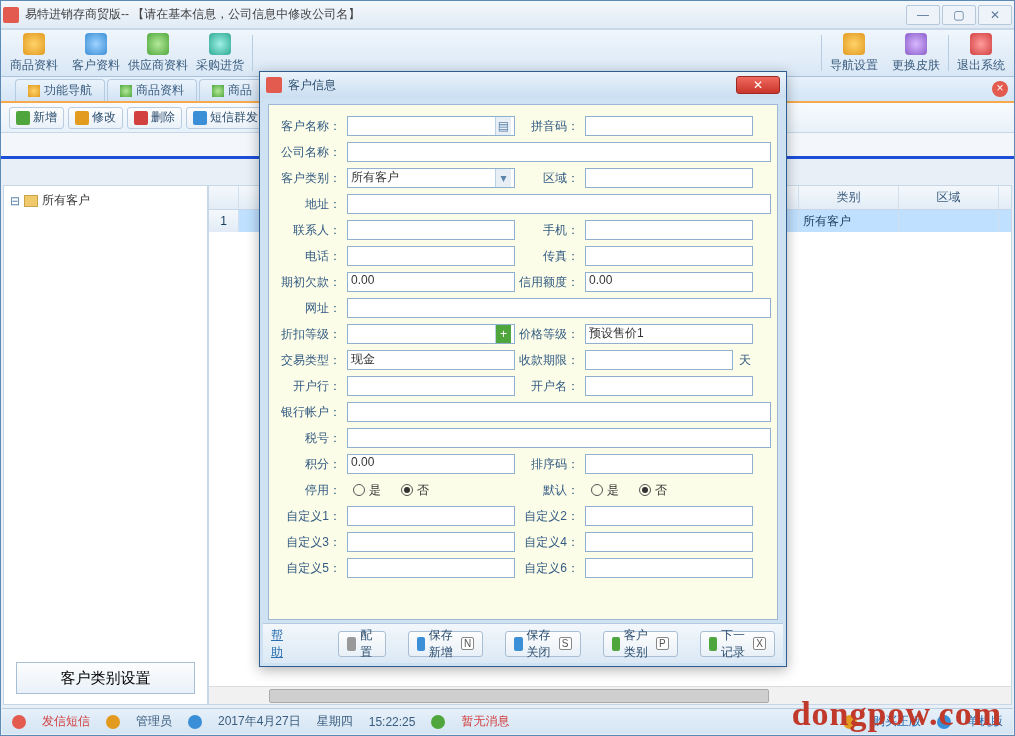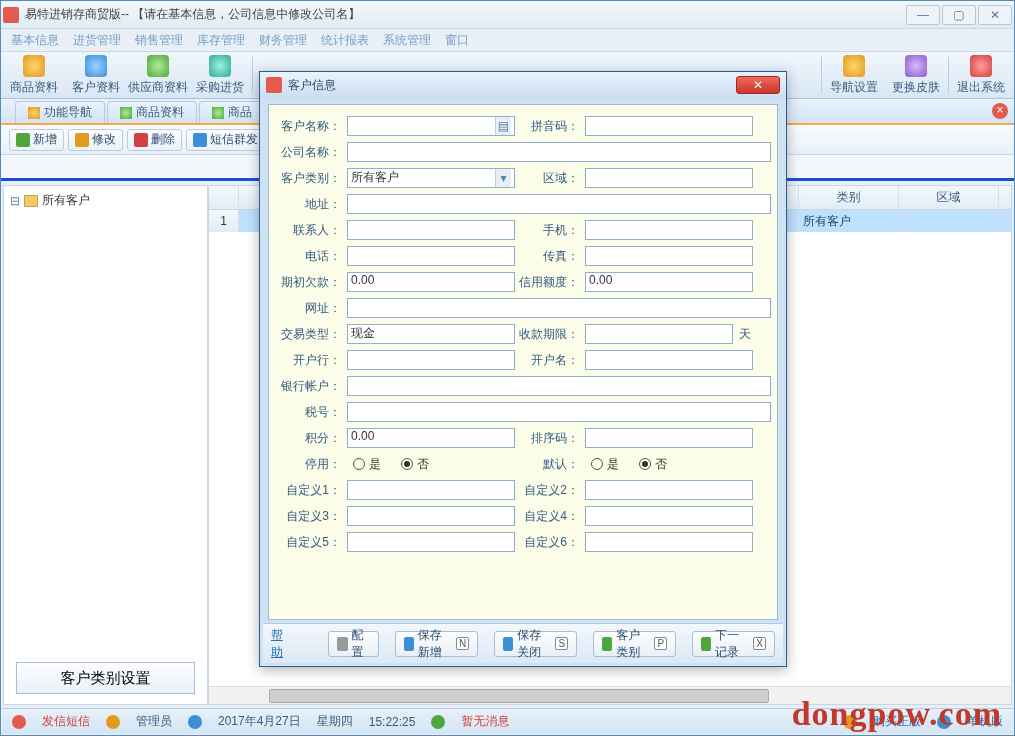--- a/index.html
+++ b/index.html
@@ -62,51 +62,41 @@
 .flabel{width:70px;text-align:right;color:#335b82;padding-right:4px;}
 .flabel.r{width:66px;}
 .finput{height:20px;border:1px solid #8fb0cf;background:#fff;padding:0 3px;color:#333;}
 .finput.sel{background:#fff;}
 .finput .pick{float:right;width:16px;height:18px;background:#e7eef6;border-left:1px solid #bcd0e4;text-align:center;color:#5b84aa;cursor:pointer;line-height:18px;}
 .frow .w1{width:168px;} .frow .w2{width:168px;} .frow .wf{flex:1;}
 .unit{color:#335b82;margin-left:4px;}
 .radio{display:inline-flex;align-items:center;gap:4px;margin-right:20px;color:#333;}
 .rdot{width:12px;height:12px;border:1px solid #555;border-radius:50%;display:inline-flex;align-items:center;justify-content:center;}
 .rdot.on::after{content:"";width:6px;height:6px;background:#333;border-radius:50%;}
-.dlg .dfoot{position:absolute;left:3px;right:3px;bottom:3px;height:40px;background:linear-gradient(#f2f7fb,#dbe9f5);border-top:1px solid #b5cbe0;display:flex;align-items:center;padding:0 8px;gap:16px;}
+.dlg .dfoot{position:absolute;left:3px;right:3px;bottom:3px;height:40px;background:linear-gradient(#f2f7fb,#dbe9f5);border-top:1px solid #b5cbe0;display:flex;align-items:center;padding:0 8px;gap:22px;}
 .dlg .dfoot .link{color:#2b6fb0;cursor:pointer;text-decoration:underline;}
 .dlg .dfoot .btn{height:26px;padding:0 8px;border:1px solid #a9bed4;background:linear-gradient(#fdfdfd,#e8f0f8);border-radius:3px;display:flex;align-items:center;gap:4px;cursor:pointer;color:#2c4d6e;}
 .bico{width:14px;height:14px;border-radius:2px;}
 .green{background:#4fa63c;} .blue{background:#3a8fd6;} .orange{background:#e29a1f;} .red{background:#d24040;} .gray{background:#999;}
 .ukey{border:1px solid #888;border-radius:2px;font-size:10px;padding:0 2px;background:#fff;color:#555;}
 </style>
 </head>
 <body>
 
 <div class="win">
   <div class="titlebar">
     <span class="app-ico"></span>
     <span class="title">易特进销存商贸版-- 【请在基本信息，公司信息中修改公司名】</span>
     <div class="wctrl">
       <div class="wbtn">—</div>
       <div class="wbtn">▢</div>
       <div class="wbtn">✕</div>
     </div>
   </div>
 
-  <div class="menubar">
-    <span>基本信息</span>
-    <span>进货管理</span>
-    <span>销售管理</span>
-    <span>库存管理</span>
-    <span>财务管理</span>
-    <span>统计报表</span>
-    <span>系统管理</span>
-    <span>窗口</span>
-  </div>
 
   <div class="toolbar">
     <div class="tb-item">
         <div class="ico ico-orange"></div>
         <span>商品资料</span>
       </div>
     <div class="tb-item">
         <div class="ico ico-blue"></div>
         <span>客户资料</span>
       </div>
@@ -269,20 +259,28 @@
         <div class="flabel">期初欠款：</div>
         <div class="finput w1">0.00</div>
         <div class="flabel r">信用额度：</div>
         <div class="finput w2">0.00</div>
       </div>
       <div class="frow">
         <div class="flabel">网址：</div>
         <div class="finput wf"></div>
       </div>
       <div class="frow">
+        <div class="flabel">折扣等级：</div>
+        <div class="finput w1">
+            <span class="pick" style="background:#4fa63c;color:#fff">+</span>
+          </div>
+        <div class="flabel r">价格等级：</div>
+        <div class="finput w2">预设售价1</div>
+      </div>
+      <div class="frow">
         <div class="flabel">交易类型：</div>
         <div class="finput w1">现金</div>
         <div class="flabel r">收款期限：</div>
         <div class="finput" style="width:148px"></div>
         <span class="unit">天</span>
       </div>
       <div class="frow">
         <div class="flabel">开户行：</div>
         <div class="finput w1"></div>
         <div class="flabel r">开户名：</div>

